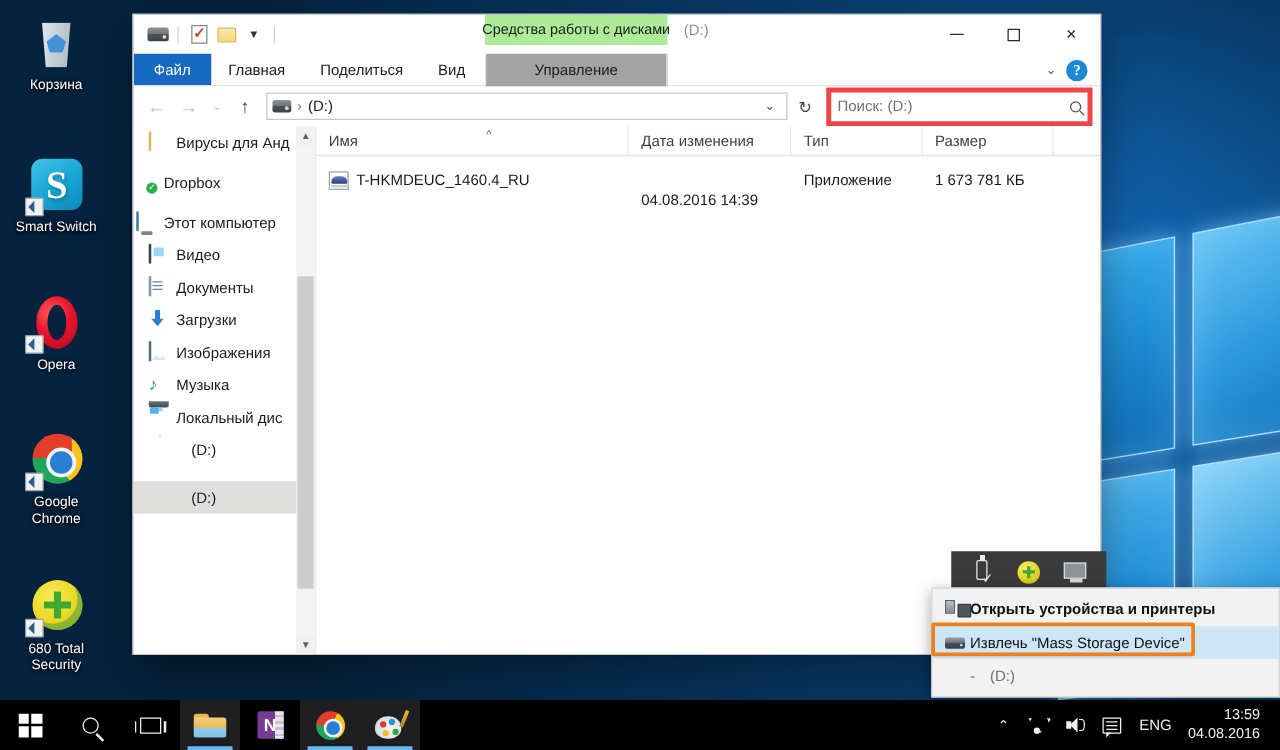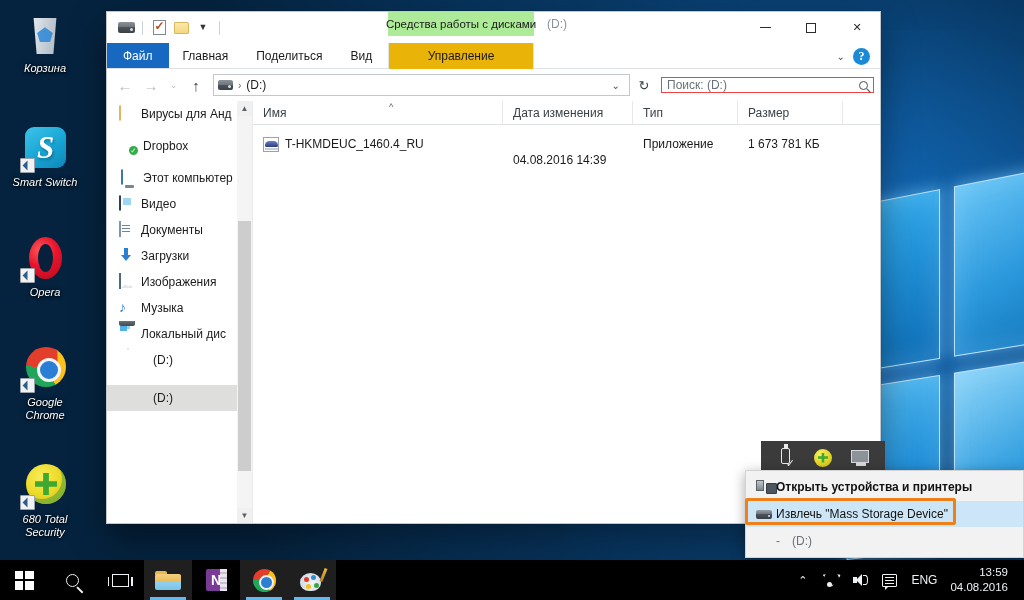--- a/index.html
+++ b/index.html
@@ -47,21 +47,20 @@
   .pane.p4 { left: 116px; top: 192px; width: 96px; height: 174px;
     background: linear-gradient(155deg, #8ed6f9 0%, #3aa3e2 55%, #1479bf 100%); }
 
   
   .desk-icon {
     position: absolute; left: 6px; width: 78px;
     text-align: center;
     color: #ffffff;
     font-size: 11px; line-height: 13px;
     text-shadow: 0 1px 2px rgba(0,0,0,0.95), 0 0 4px rgba(0,0,0,0.8);
-    font-style: italic;
   }
   .desk-icon .glyph {
     width: 48px; height: 48px; margin: 0 auto 4px;
     position: relative;
   }
   .shortcut-arrow {
     position: absolute; left: -1px; bottom: -1px;
     width: 15px; height: 15px;
     background: #f2f2f2;
     border: 1px solid #9aa3ab;
@@ -244,21 +243,21 @@
   }
   .rtab.file {
     background: #1668c0; color: #ffffff;
     padding: 0 16px;
   }
   .rtab.mgmt {
     position: absolute; left: 281px; top: 0; height: 26px;
     width: 146px; justify-content: center;
     border-left: 1px solid #dfe3e6;
     border-right: 1px solid #dfe3e6;
-    background: #eab308;
+    background: #a3a3a3;
   }
   #ribbon-right {
     position: absolute; right: 4px; top: 0; height: 26px;
     display: flex; align-items: center; gap: 8px; padding-right: 6px;
   }
   .chev-dn { font-size: 10px; color: #4b5055; }
   .help-btn {
     width: 17px; height: 17px; border-radius: 50%;
     background: #1b8ad6; color: #fff;
     font-size: 12px; font-weight: bold;
@@ -290,22 +289,22 @@
   .crumb-text { font-size: 12px; color: #1b1b1b; white-space: nowrap; }
   #addr-drop {
     margin-left: auto; font-size: 10px; color: #4b5055; padding: 0 5px;
   }
   #refresh-btn {
     width: 24px; height: 22px; border: 1px solid transparent;
     display: flex; align-items: center; justify-content: center;
     font-size: 13px; color: #3d4347; flex: none;
   }
   #search-box {
-    width: 213px; height: 16px; flex: none;
-    border: 1px solid #ef4444; background: #fff;
+    width: 213px; height: 31px; flex: none;
+    border: 4px solid #ef4444; background: #fff;
     display: flex; align-items: center; padding: 0 5px;
     margin-left: 3px;
   }
   #search-box .ph { font-size: 12px; color: #6a7177; flex: 1; }
   .mag {
     width: 9px; height: 9px; border: 1.4px solid #4b5055;
     border-radius: 50%; position: relative; flex: none;
   }
   .mag::after {
     content: ""; position: absolute; right: -4px; bottom: -3px;
@@ -450,21 +449,21 @@
     width: 16px; height: 9px; margin-top: 4px;
     background: linear-gradient(180deg, #9aa1a8 0%, #6d757c 45%, #4a5158 50%, #383f45 100%);
     border-radius: 2px; position: relative;
   }
   .ni-drive::after {
     content: ""; position: absolute; right: 2px; bottom: 2px;
     width: 2.5px; height: 2.5px; border-radius: 50%; background: #dbe0e5;
   }
   .nav-indent-1 { padding-left: 12px; }
   .nav-indent-2 { padding-left: 24px; }
-  .nav-indent-0 { padding-left: 14px; }
+  .nav-indent-0 { padding-left: 2px; }
 
   
   #nav-scroll {
     position: absolute; right: 0; top: 0; bottom: 0;
     width: 15px; background: #f4f4f4;
   }
   .sb-arrow {
     height: 15px; display: flex; align-items: center; justify-content: center;
     font-size: 8px; color: #5c6165; background: #f0f0f0;
   }

